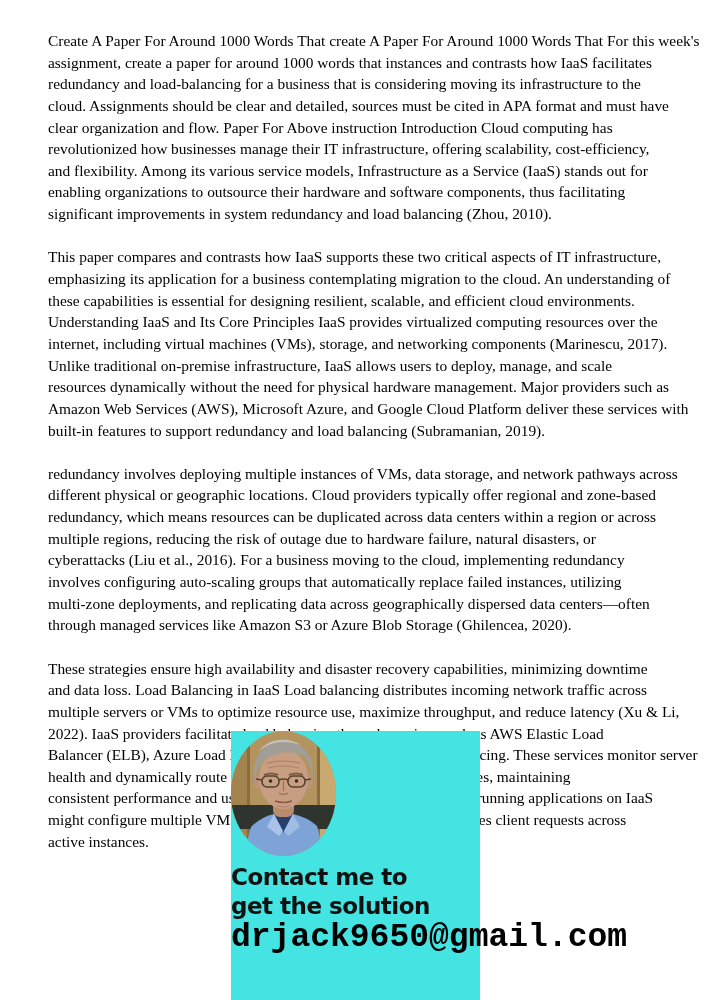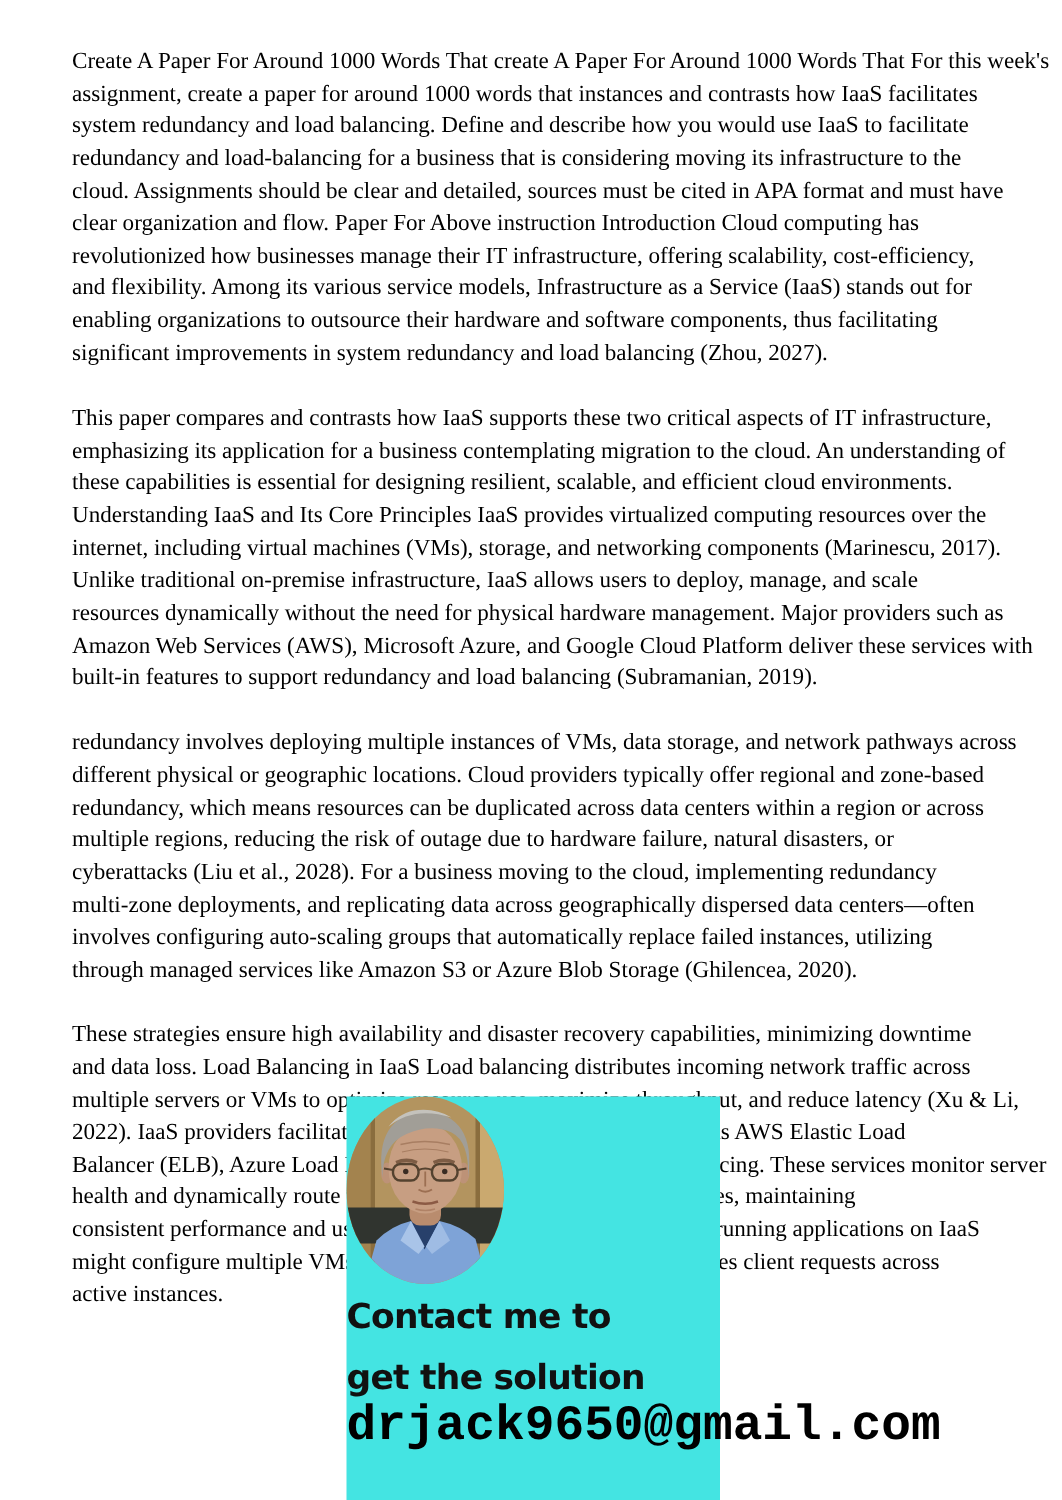--- a/index.html
+++ b/index.html
@@ -64,48 +64,47 @@
     margin-top: 3px;
   }
 </style>
 </head>
 <body style="background: rgb(255, 255, 255);">
 
 <div class="document-body">
     <div class="paragraph">
       <div class="text-line">Create A Paper For Around 1000 Words That create A Paper For Around 1000 Words That For this week's</div>
       <div class="text-line">assignment, create a paper for around 1000 words that instances and contrasts how IaaS facilitates</div>
-      <div class="text-line">system redundancy and load balancing. Define and describe how you would use IaaS to facilitate</div>
       <div class="text-line">redundancy and load-balancing for a business that is considering moving its infrastructure to the</div>
       <div class="text-line">cloud. Assignments should be clear and detailed, sources must be cited in APA format and must have</div>
       <div class="text-line">clear organization and flow. Paper For Above instruction Introduction Cloud computing has</div>
       <div class="text-line">revolutionized how businesses manage their IT infrastructure, offering scalability, cost-efficiency,</div>
       <div class="text-line">and flexibility. Among its various service models, Infrastructure as a Service (IaaS) stands out for</div>
       <div class="text-line">enabling organizations to outsource their hardware and software components, thus facilitating</div>
-      <div class="text-line">significant improvements in system redundancy and load balancing (Zhou, 2027).</div>
+      <div class="text-line">significant improvements in system redundancy and load balancing (Zhou, 2010).</div>
     </div>
     <div class="paragraph">
       <div class="text-line">This paper compares and contrasts how IaaS supports these two critical aspects of IT infrastructure,</div>
       <div class="text-line">emphasizing its application for a business contemplating migration to the cloud. An understanding of</div>
       <div class="text-line">these capabilities is essential for designing resilient, scalable, and efficient cloud environments.</div>
       <div class="text-line">Understanding IaaS and Its Core Principles IaaS provides virtualized computing resources over the</div>
       <div class="text-line">internet, including virtual machines (VMs), storage, and networking components (Marinescu, 2017).</div>
       <div class="text-line">Unlike traditional on-premise infrastructure, IaaS allows users to deploy, manage, and scale</div>
       <div class="text-line">resources dynamically without the need for physical hardware management. Major providers such as</div>
       <div class="text-line">Amazon Web Services (AWS), Microsoft Azure, and Google Cloud Platform deliver these services with</div>
       <div class="text-line">built-in features to support redundancy and load balancing (Subramanian, 2019).</div>
     </div>
     <div class="paragraph">
       <div class="text-line">redundancy involves deploying multiple instances of VMs, data storage, and network pathways across</div>
       <div class="text-line">different physical or geographic locations. Cloud providers typically offer regional and zone-based</div>
       <div class="text-line">redundancy, which means resources can be duplicated across data centers within a region or across</div>
       <div class="text-line">multiple regions, reducing the risk of outage due to hardware failure, natural disasters, or</div>
-      <div class="text-line">cyberattacks (Liu et al., 2028). For a business moving to the cloud, implementing redundancy</div>
+      <div class="text-line">cyberattacks (Liu et al., 2016). For a business moving to the cloud, implementing redundancy</div>
+      <div class="text-line">involves configuring auto-scaling groups that automatically replace failed instances, utilizing</div>
       <div class="text-line">multi-zone deployments, and replicating data across geographically dispersed data centers—often</div>
-      <div class="text-line">involves configuring auto-scaling groups that automatically replace failed instances, utilizing</div>
       <div class="text-line">through managed services like Amazon S3 or Azure Blob Storage (Ghilencea, 2020).</div>
     </div>
     <div class="paragraph">
       <div class="text-line">These strategies ensure high availability and disaster recovery capabilities, minimizing downtime</div>
       <div class="text-line">and data loss. Load Balancing in IaaS Load balancing distributes incoming network traffic across</div>
       <div class="text-line">multiple servers or VMs to optimize resource use, maximize throughput, and reduce latency (Xu &amp; Li,</div>
       <div class="text-line">2022). IaaS providers facilitate load balancing through services such as AWS Elastic Load</div>
       <div class="text-line">Balancer (ELB), Azure Load Balancer, and Google Cloud Load Balancing. These services monitor server</div>
       <div class="text-line">health and dynamically route traffic to the healthiest available instances, maintaining</div>
       <div class="text-line">consistent performance and user experience. For example, a business running applications on IaaS</div>
@@ -149,15 +148,15 @@
         <path d="M31 49 L25 48 M74 49 L80 48" stroke="#54422f" stroke-width="1.4"></path>
         <circle cx="39.5" cy="50" r="1.8" fill="#3a2c22"></circle>
         <circle cx="65.5" cy="50" r="1.8" fill="#3a2c22"></circle>
         <path d="M52.5 50 L52.5 60 M48 62 Q52.5 65 57 62" stroke="#9c6f52" stroke-width="1.2" fill="none"></path>
         <path d="M44 70 Q52.5 73 61 70" stroke="#8b5a44" stroke-width="1.6" fill="none"></path>
         <path d="M46 75 Q52.5 77 59 75" stroke="#b08266" stroke-width="1" fill="none"></path>
       </g>
     </svg>
   </div>
   <div class="overlay-headline">Contact me to</div>
-  <div class="overlay-headline" style="margin-top:12px;">get the solution</div>
+  <div class="overlay-headline" style="margin-top:0;">get the solution</div>
   <div class="overlay-email">drjack9650@gmail.com</div>
 </div>
 
 </body></html>

